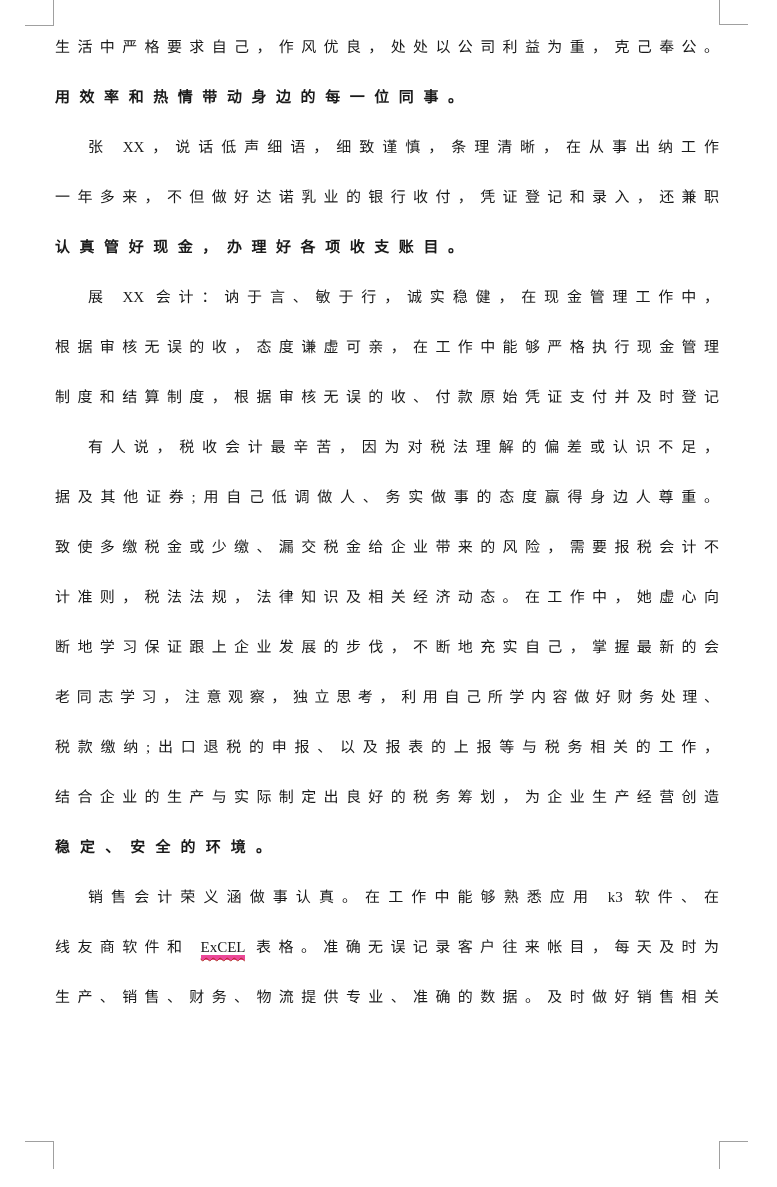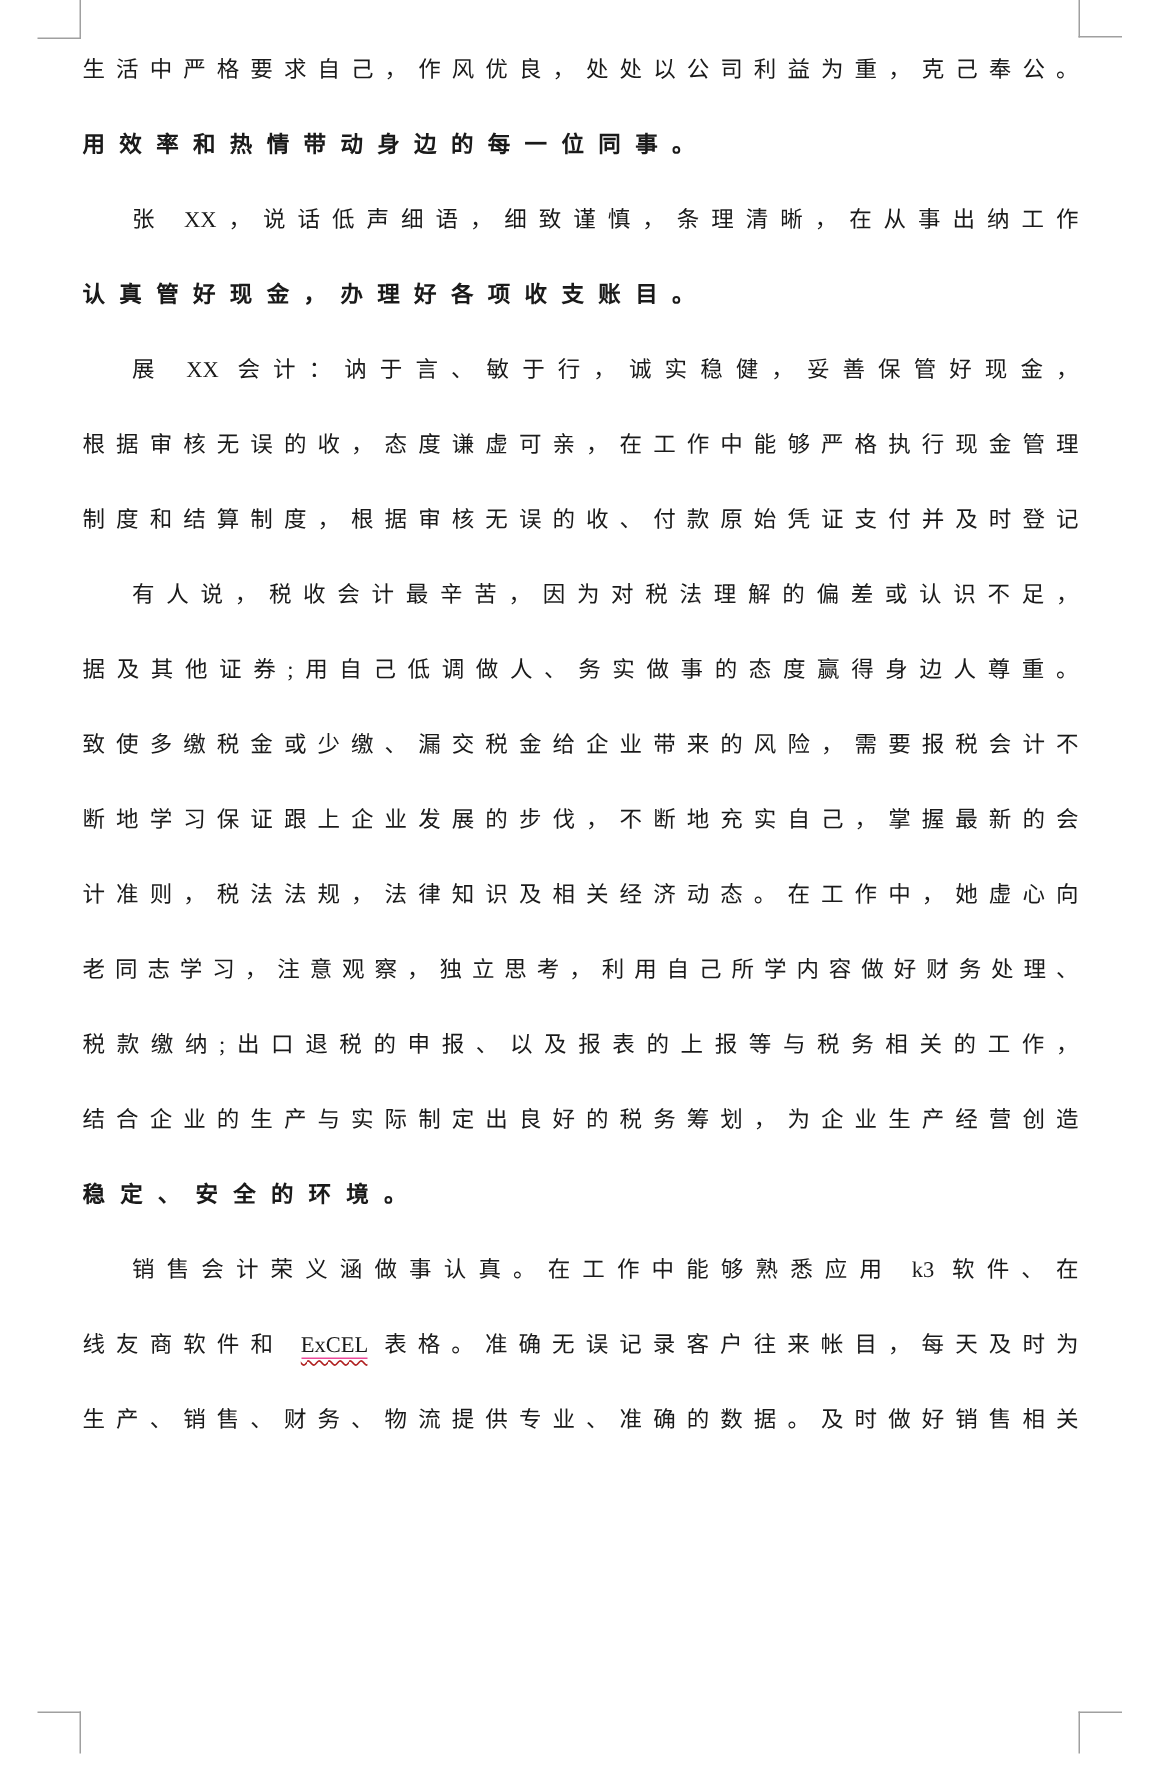--- a/index.html
+++ b/index.html
@@ -63,49 +63,50 @@
   }
   .line.indent {
     text-indent: 33px;
   }
   
   .line.short {
     text-align-last: justify;
     font-weight: bold;
   }
   .spell-error {
-    border-bottom: 1px solid #ec4899;
+    border-bottom: 5px solid #ec4899;
     text-decoration-line: underline;
     text-decoration-style: wavy;
     text-decoration-color: var(--squiggle-color, #b02020);
     text-decoration-thickness: 1px;
     text-underline-offset: 5px;
   }
 </style>
 </head>
 <body>
 
 <div class="page">
   <div class="crop-mark tl"></div>
   <div class="crop-mark tr"></div>
   <div class="crop-mark bl"></div>
   <div class="crop-mark br"></div>
   <div class="text-area" id="doc-text">
       <div class="line"><span>生活中严格要求自己，作风优良，处处以公司利益为重，克己奉公。</span></div>
       <div class="line short" style="width: 408px;"><span>用效率和热情带动身边的每一位同事。</span></div>
       <div class="line indent"><span>张 XX，说话低声细语，细致谨慎，条理清晰，在从事出纳工作</span></div>
+      <div class="line"><span>一年多来，不但做好达诺乳业的银行收付，凭证登记和录入，还兼职</span></div>
       <div class="line short" style="width: 408px;"><span>认真管好现金，办理好各项收支账目。</span></div>
-      <div class="line indent"><span>展 XX 会计：讷于言、敏于行，诚实稳健，妥善保管好现金，</span></div>
+      <div class="line indent"><span>展 XX 会计：讷于言、敏于行，诚实稳健，在现金管理工作中，</span></div>
       <div class="line"><span>根据审核无误的收，态度谦虚可亲，在工作中能够严格执行现金管理</span></div>
       <div class="line"><span>制度和结算制度，根据审核无误的收、付款原始凭证支付并及时登记</span></div>
       <div class="line indent"><span>有人说，税收会计最辛苦，因为对税法理解的偏差或认识不足，</span></div>
       <div class="line"><span>据及其他证券;用自己低调做人、务实做事的态度赢得身边人尊重。</span></div>
       <div class="line"><span>致使多缴税金或少缴、漏交税金给企业带来的风险，需要报税会计不</span></div>
+      <div class="line"><span>计准则，税法法规，法律知识及相关经济动态。在工作中，她虚心向</span></div>
       <div class="line"><span>断地学习保证跟上企业发展的步伐，不断地充实自己，掌握最新的会</span></div>
-      <div class="line"><span>计准则，税法法规，法律知识及相关经济动态。在工作中，她虚心向</span></div>
       <div class="line"><span>老同志学习，注意观察，独立思考，利用自己所学内容做好财务处理、</span></div>
       <div class="line"><span>税款缴纳;出口退税的申报、以及报表的上报等与税务相关的工作，</span></div>
       <div class="line"><span>结合企业的生产与实际制定出良好的税务筹划，为企业生产经营创造</span></div>
       <div class="line short" style="width: 216px;"><span>稳定、安全的环境。</span></div>
       <div class="line indent"><span>销售会计荣义涵做事认真。在工作中能够熟悉应用 k3 软件、在</span></div>
       <div class="line"><span>线友商软件和 </span><span class="spell-error">ExCEL</span><span> 表格。准确无误记录客户往来帐目，每天及时为</span></div>
       <div class="line"><span>生产、销售、财务、物流提供专业、准确的数据。及时做好销售相关</span></div>
     </div>
 </div>
 

